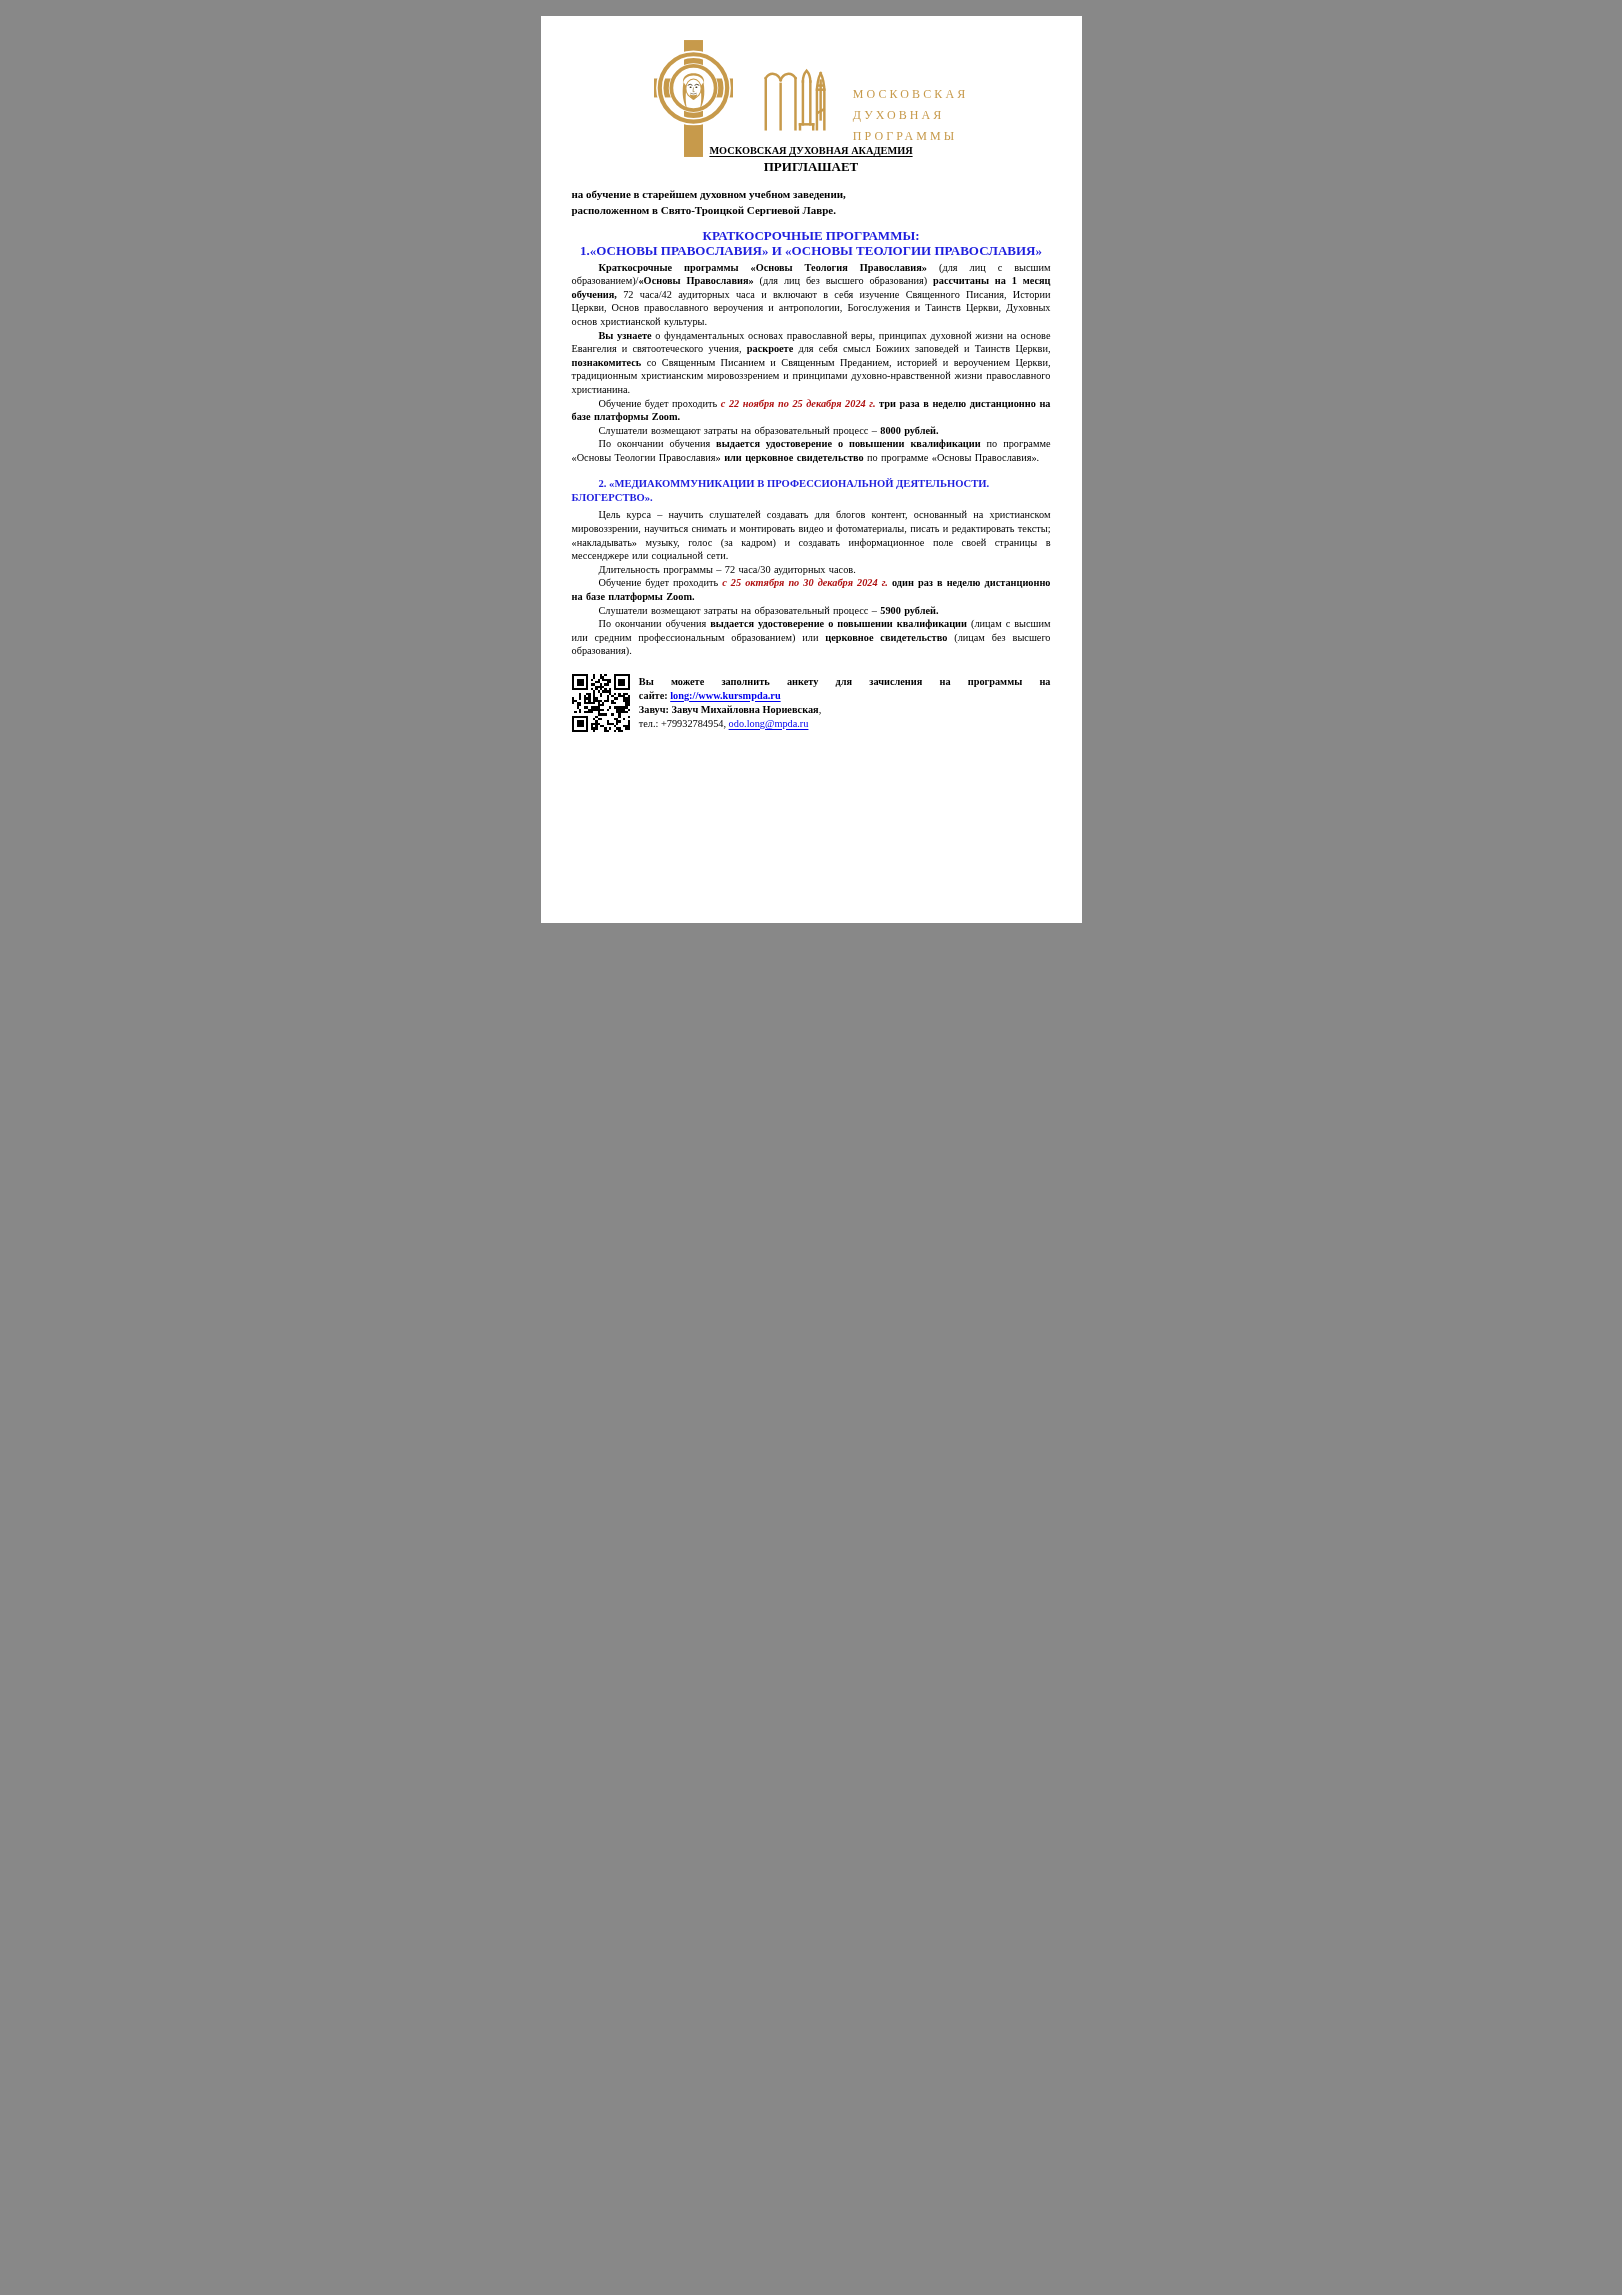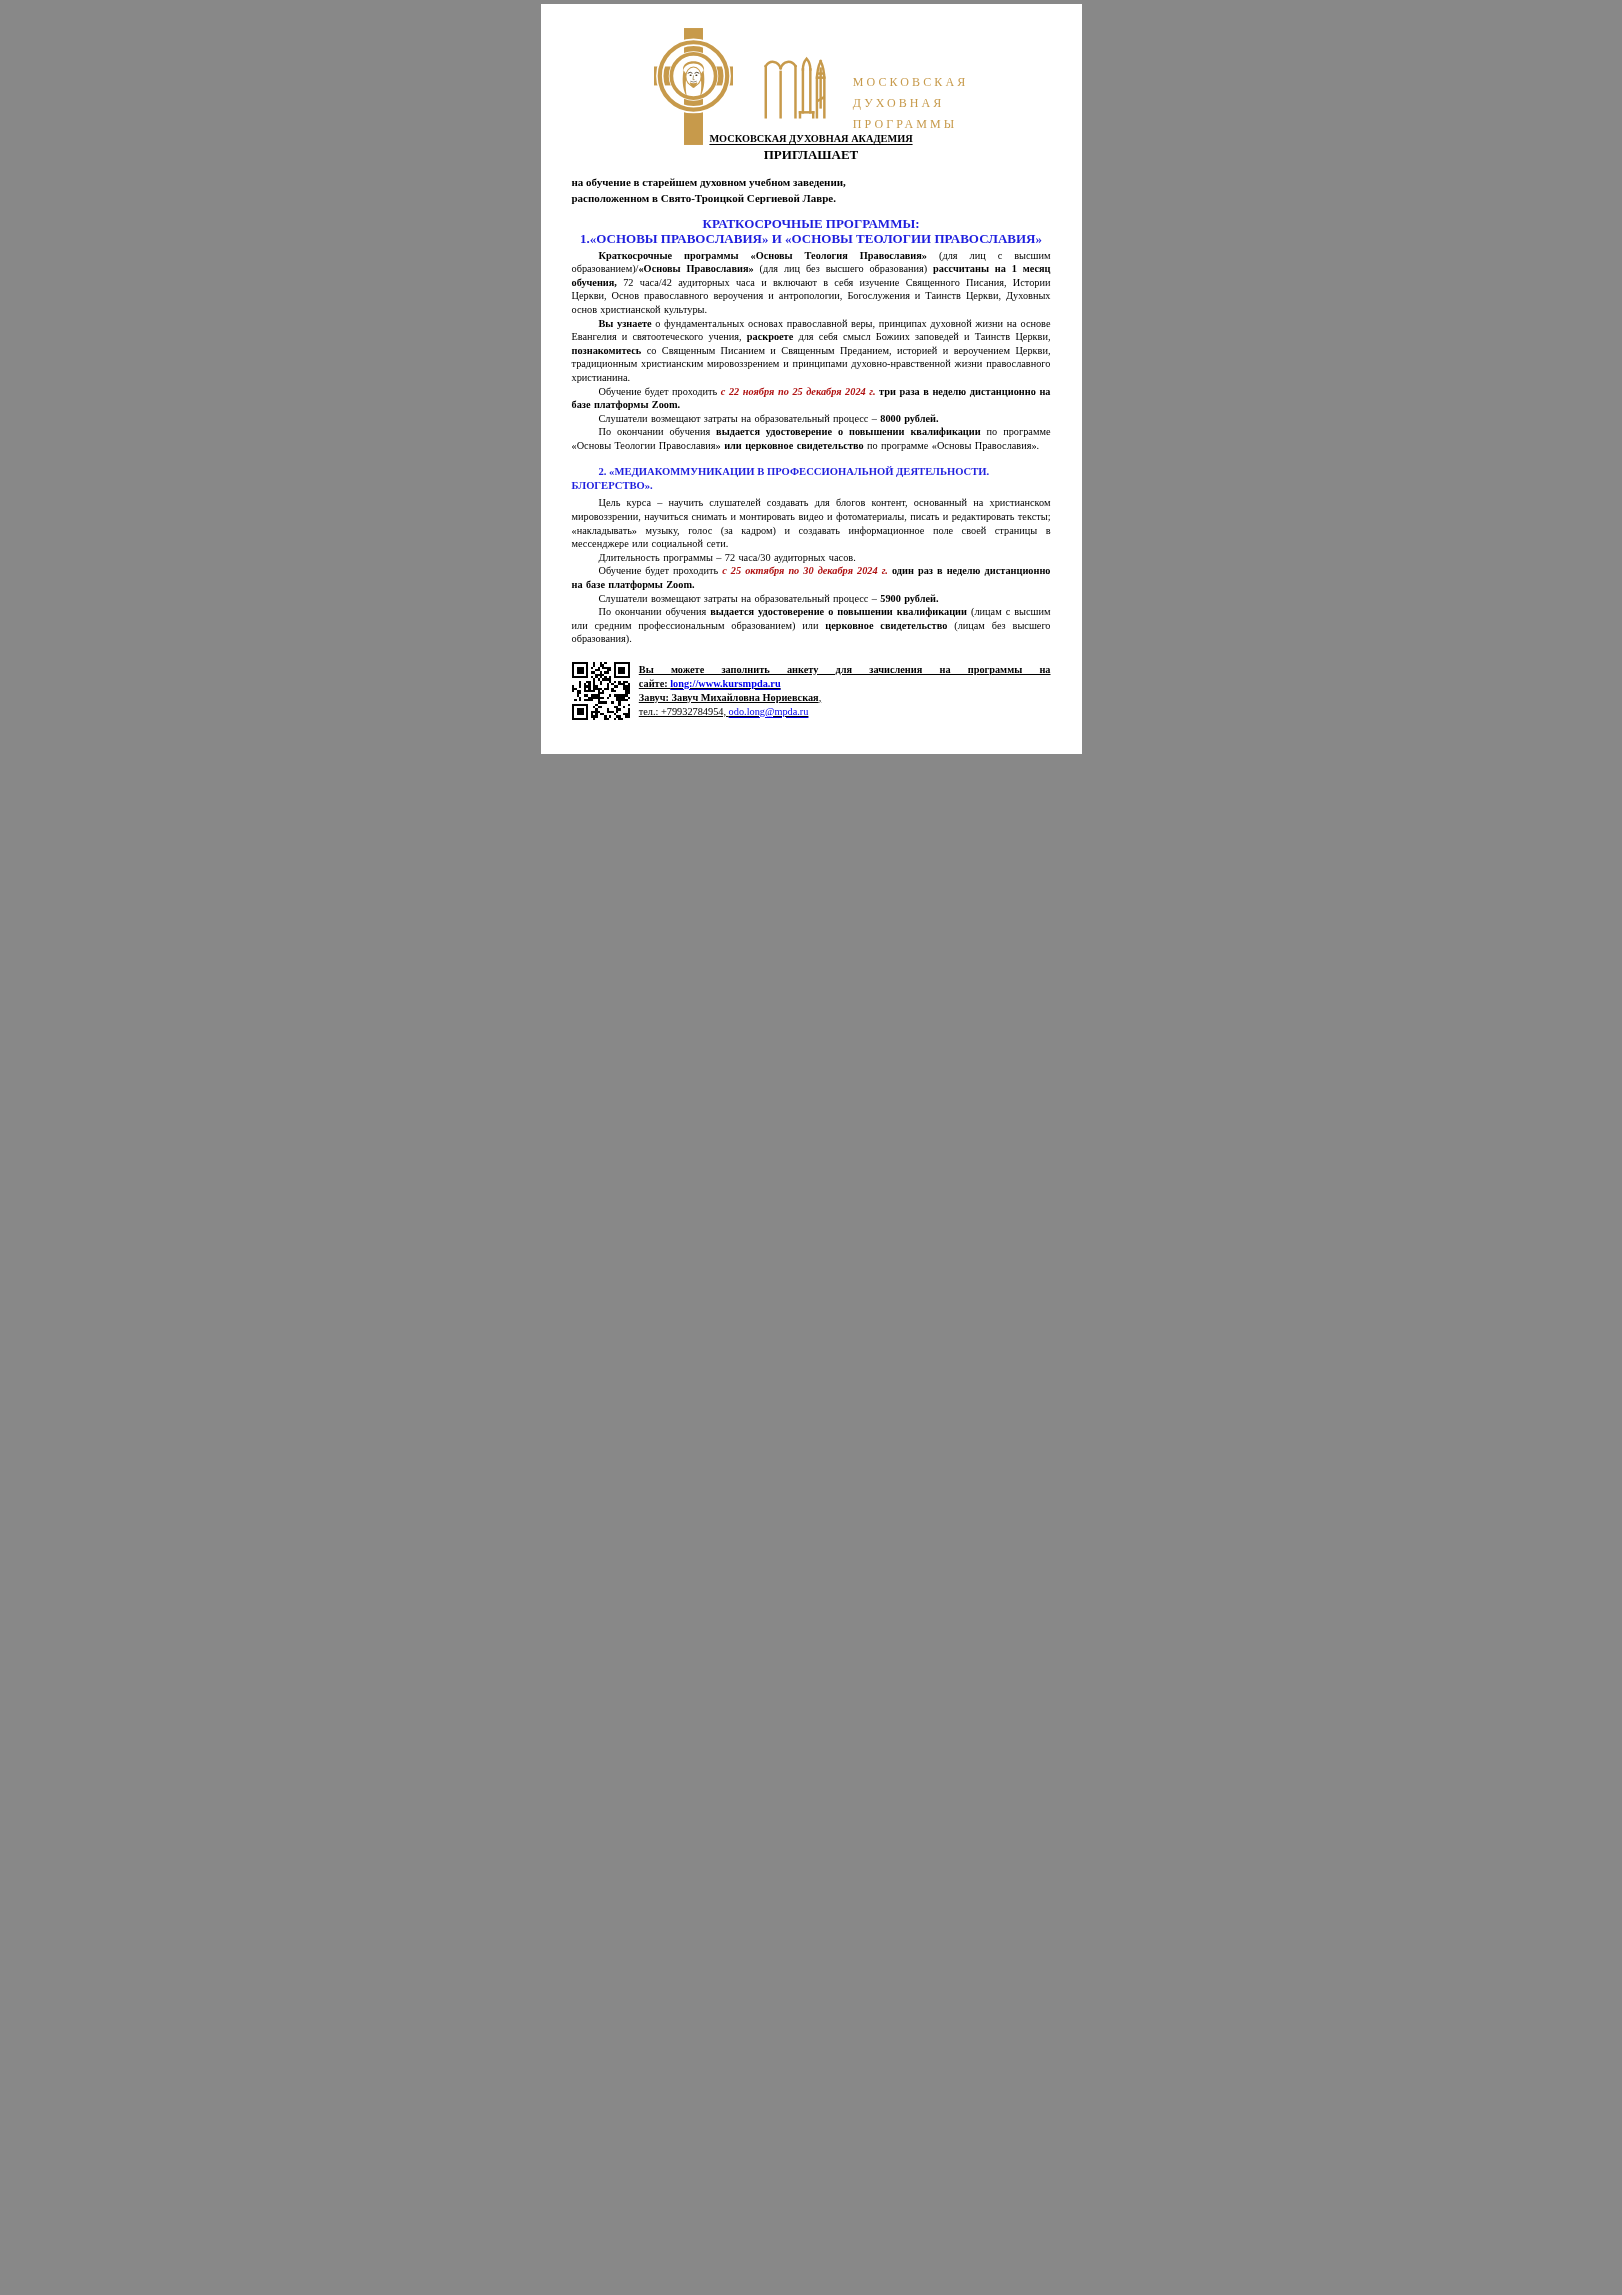--- a/index.html
+++ b/index.html
@@ -7,22 +7,22 @@
     --blue:#1F1FDE;
     --red:#B01212;
     --link:#0000EE;
     --ink:#000000;
     --paper:#FFFFFF;
   }
   *{margin:0;padding:0;box-sizing:border-box;}
   html,body{background:#888;}
   body{font-family:"Liberation Serif", serif;}
   .page{
-    width:541px;height:750px;
-    margin:4px auto;
+    width:541px;height:907px;
+    margin:16px auto;
     background:var(--paper);
     color:var(--ink);
     position:relative;
     overflow:hidden;
   }
   .content{padding:0 31px;}
 
   
   .logo-row{
     display:flex;justify-content:center;align-items:flex-start;
@@ -61,21 +61,21 @@
     word-spacing:0.8px;
   }
   .first-para{margin-top:2.6px;}
   .seg-p{font-weight:400;}
   .seg-b{font-weight:700;}
   .seg-r{font-weight:700;color:var(--red);font-style:italic;}
   .seg-link,.seg-link-b{color:var(--link);text-decoration:underline;text-underline-offset:1.5px;}
   .seg-link-b{font-weight:700;}
 
   
-  .footer{display:flex;gap:9.3px;margin-top:15.5px;align-items:flex-start;text-decoration:underline;}
+  .footer{display:flex;gap:9.3px;margin-top:15.5px;align-items:flex-start;}
   .qr-box{flex:none;width:58px;height:58px;}
   .footer-text{flex:1;font-size:10.3px;line-height:14px;padding-top:1px;}
   .f-line{text-align:left;}
   .stretch{text-align:justify;text-align-last:justify;}
 </style>
 </head>
 <body>
 
 <div class="page">
 

